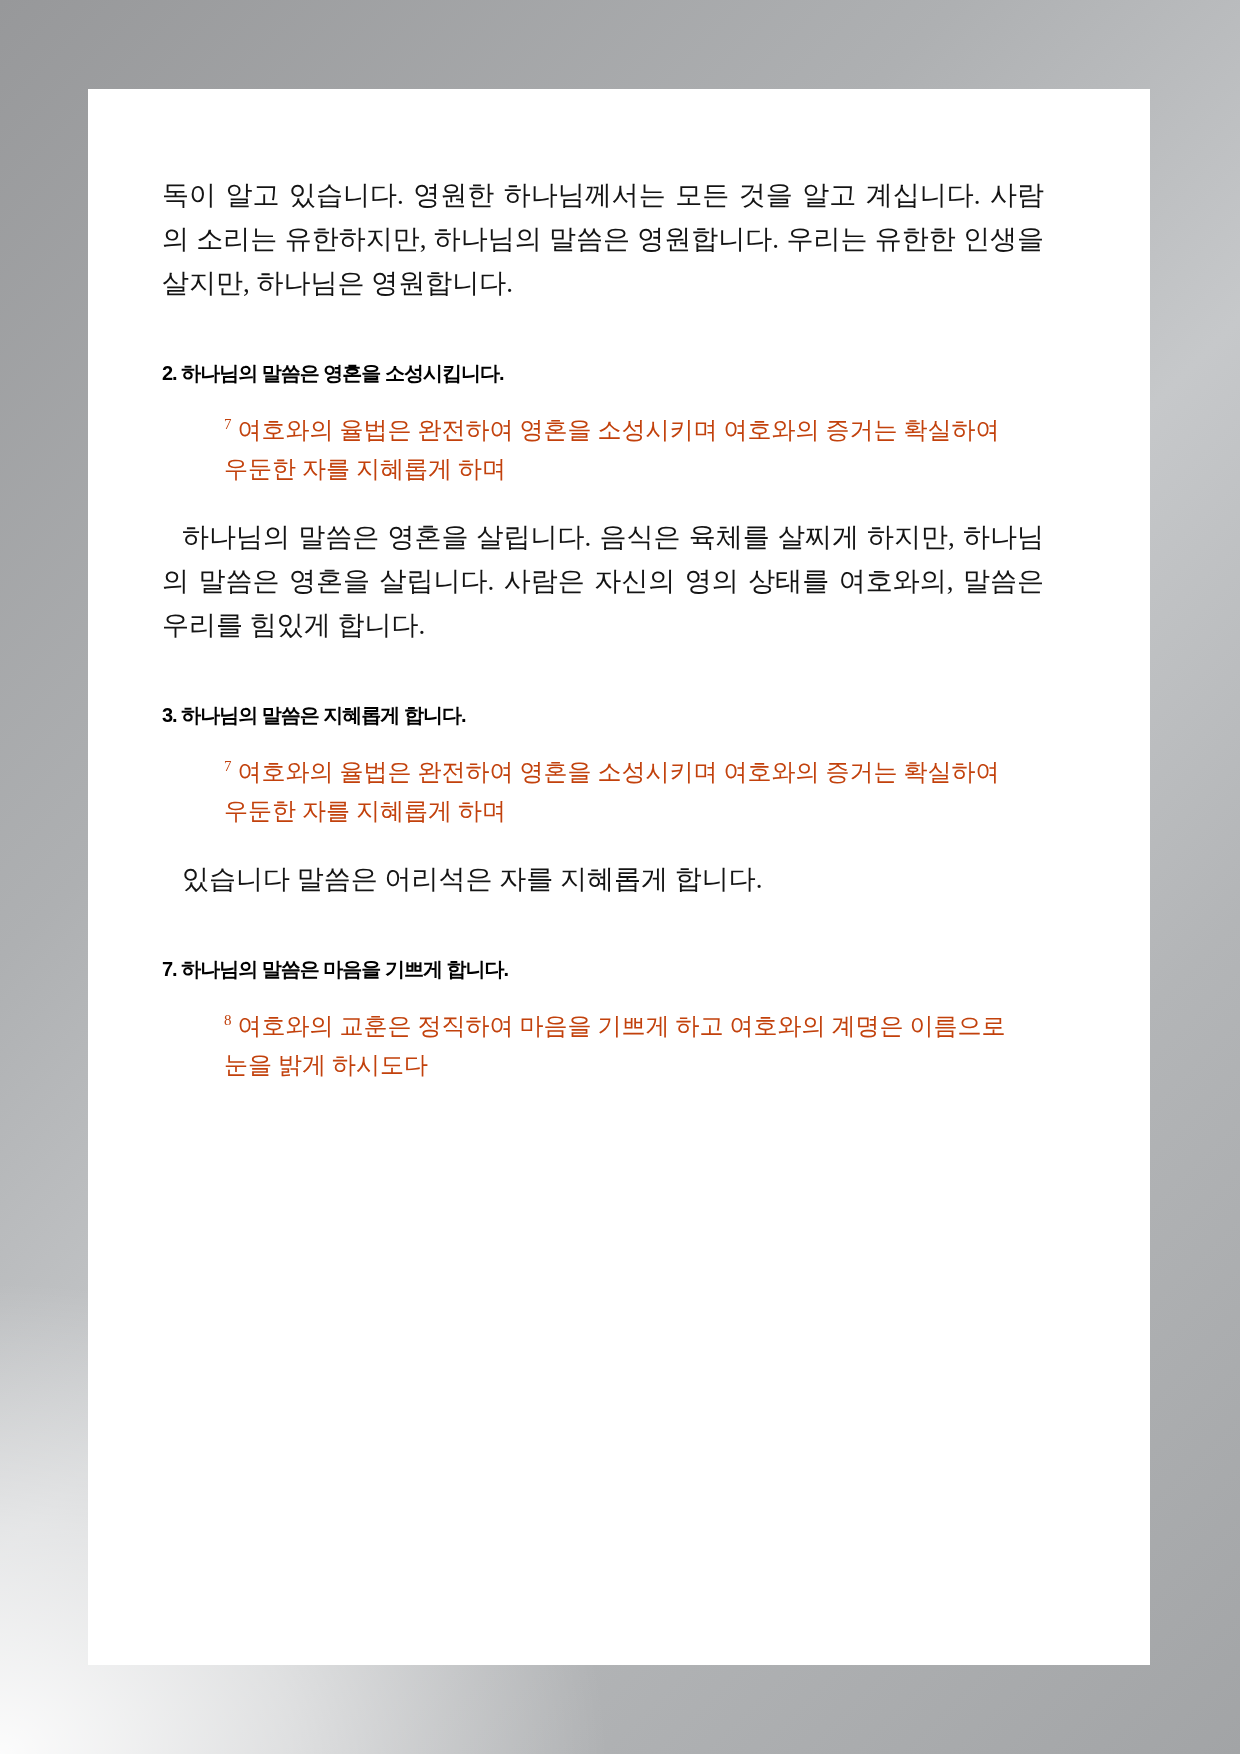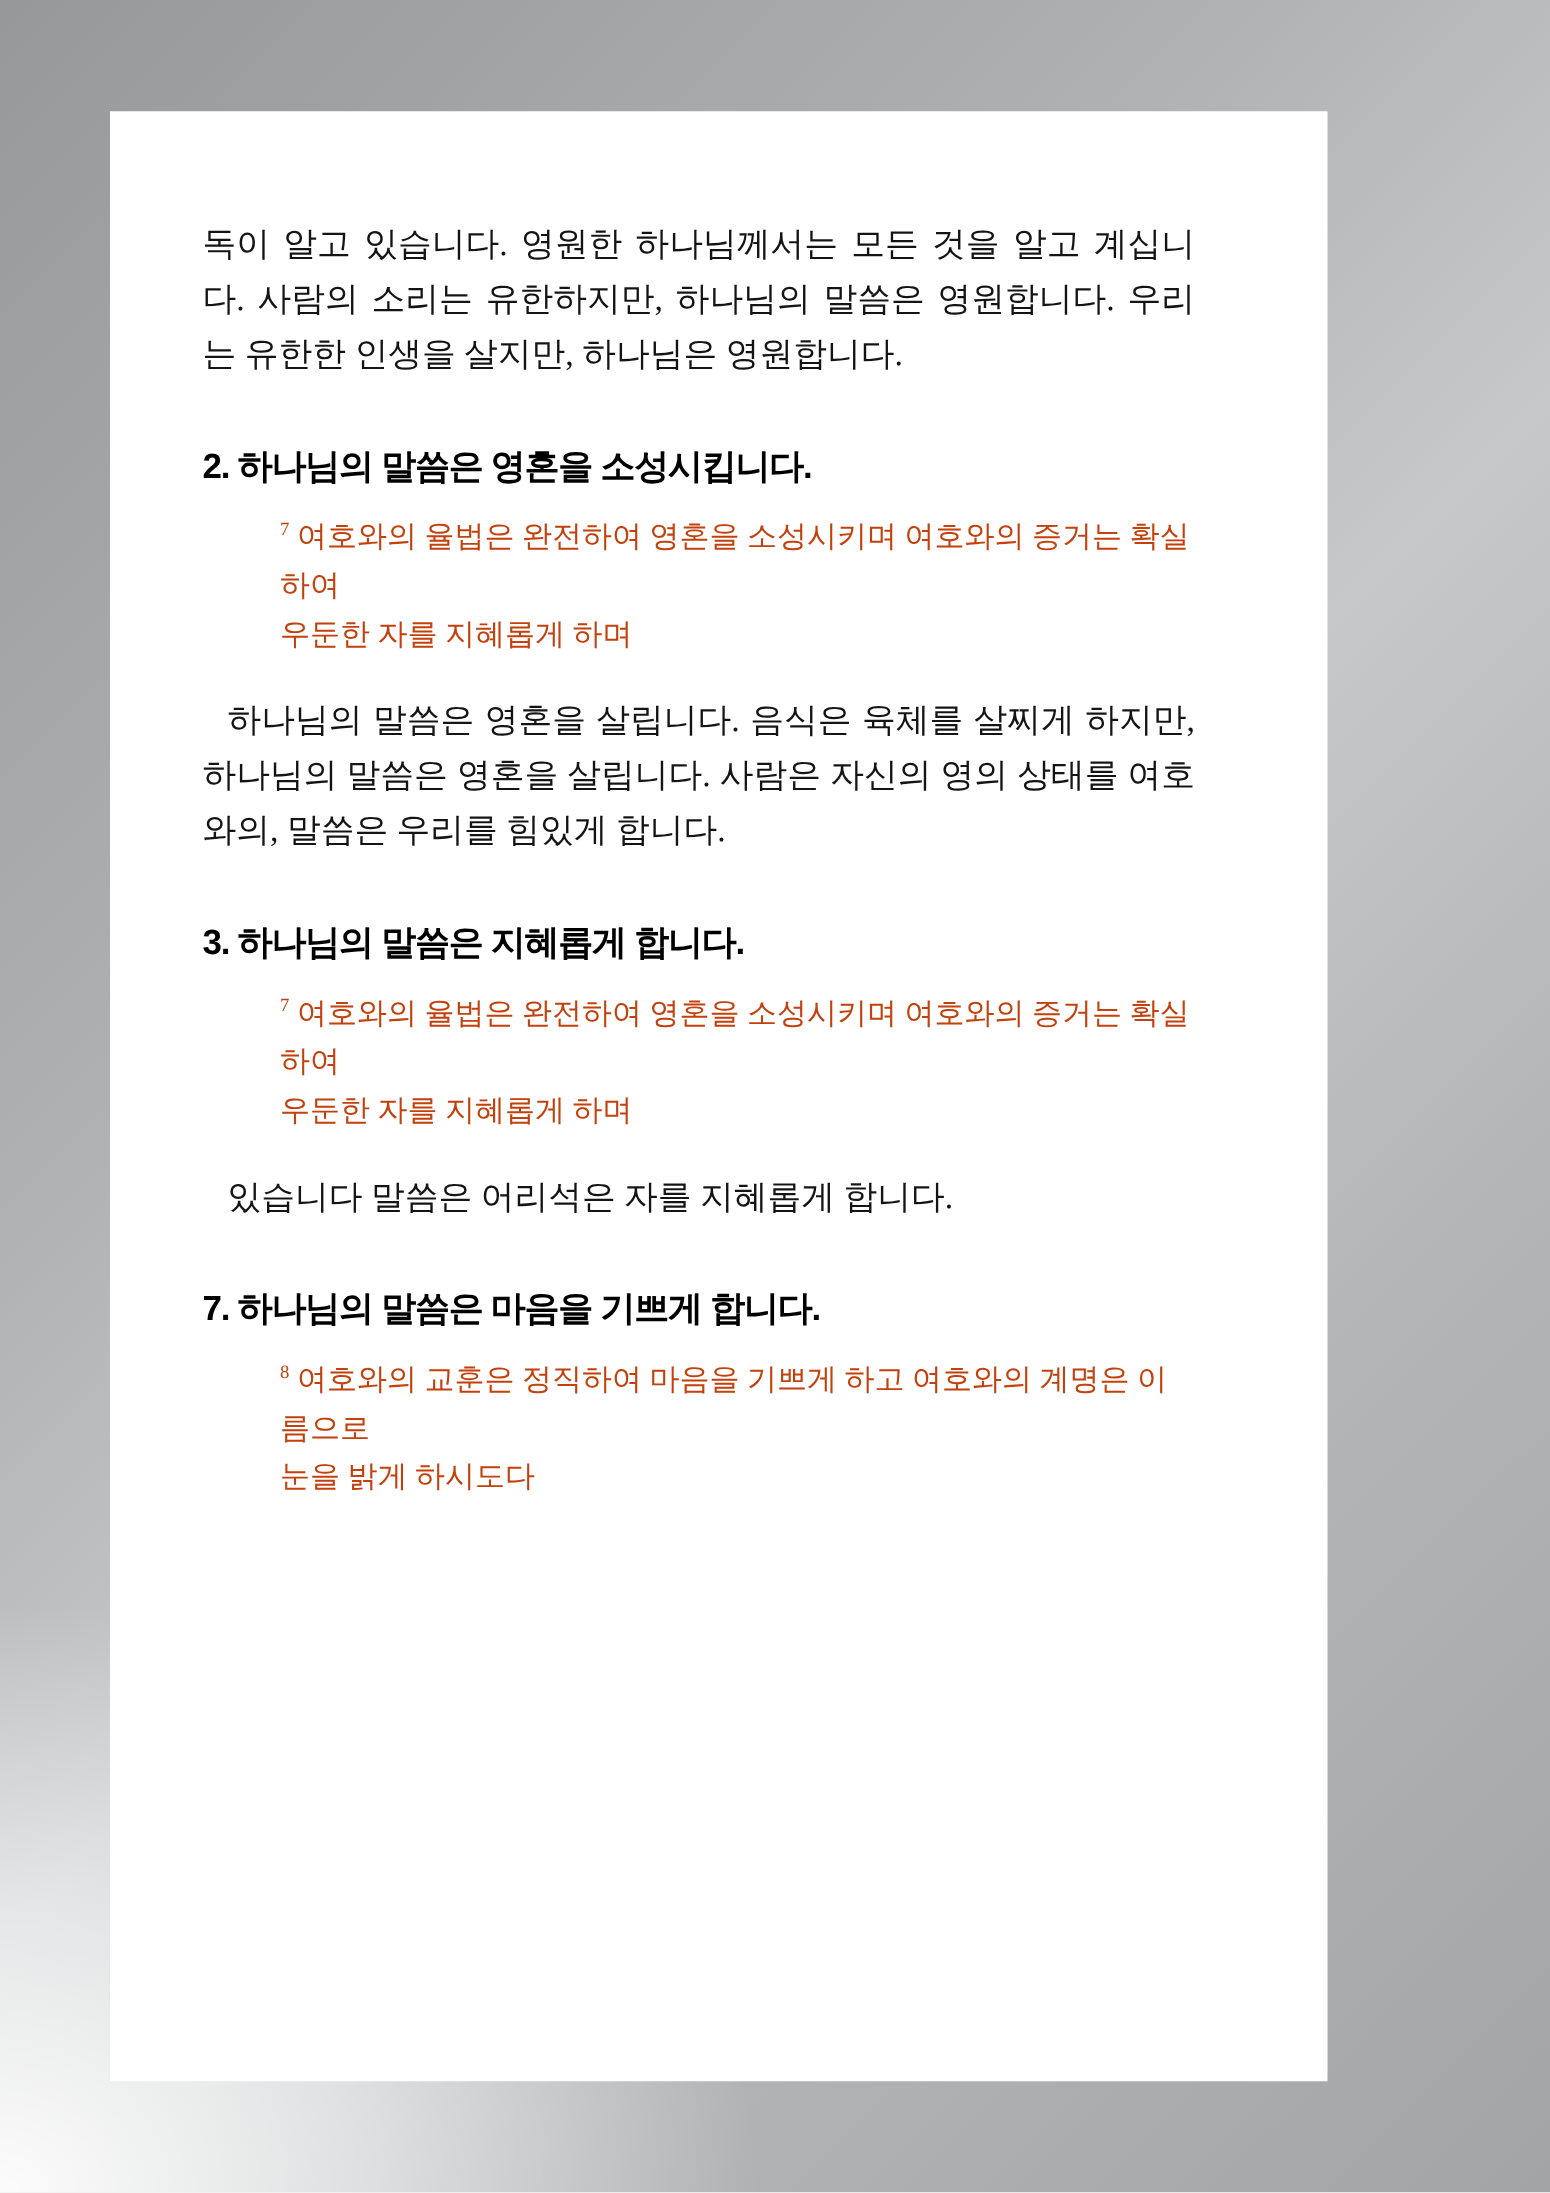--- a/index.html
+++ b/index.html
@@ -17,39 +17,39 @@
     position: absolute;
     inset: 0;
     background:
       radial-gradient(ellipse 980px 760px at 0% 100%, rgba(255,255,255,0.95) 0%, rgba(255,255,255,0.55) 30%, rgba(255,255,255,0) 62%),
       linear-gradient(135deg, #97989a 0%, #aeb0b2 32%, #c6c8ca 52%, #b3b5b7 72%, #a2a4a6 100%);
   }
   .page {
     position: absolute;
     left: 88px;
     top: 89px;
-    width: 974px;
+    width: 1062px;
     height: 1576px;
     background: #ffffff;
   }
   .content {
     padding: 84px 106px 0 74px;
     color: #141414;
     font-size: 27px;
     line-height: 44px;
     text-align: justify;
   }
   .intro {
     margin: 0;
   }
   .section-heading {
     margin: 50px 0 0 0;
     font-family: "Liberation Sans", "DejaVu Sans", sans-serif;
     font-weight: bold;
-    font-size: 28px;
+    font-size: 20px;
     line-height: 36px;
     letter-spacing: -1px;
     color: #000000;
     text-align: left;
   }
   .verse {
     margin: 20px 0 0 0;
     padding-left: 62px;
     font-size: 24px;
     line-height: 39px;

